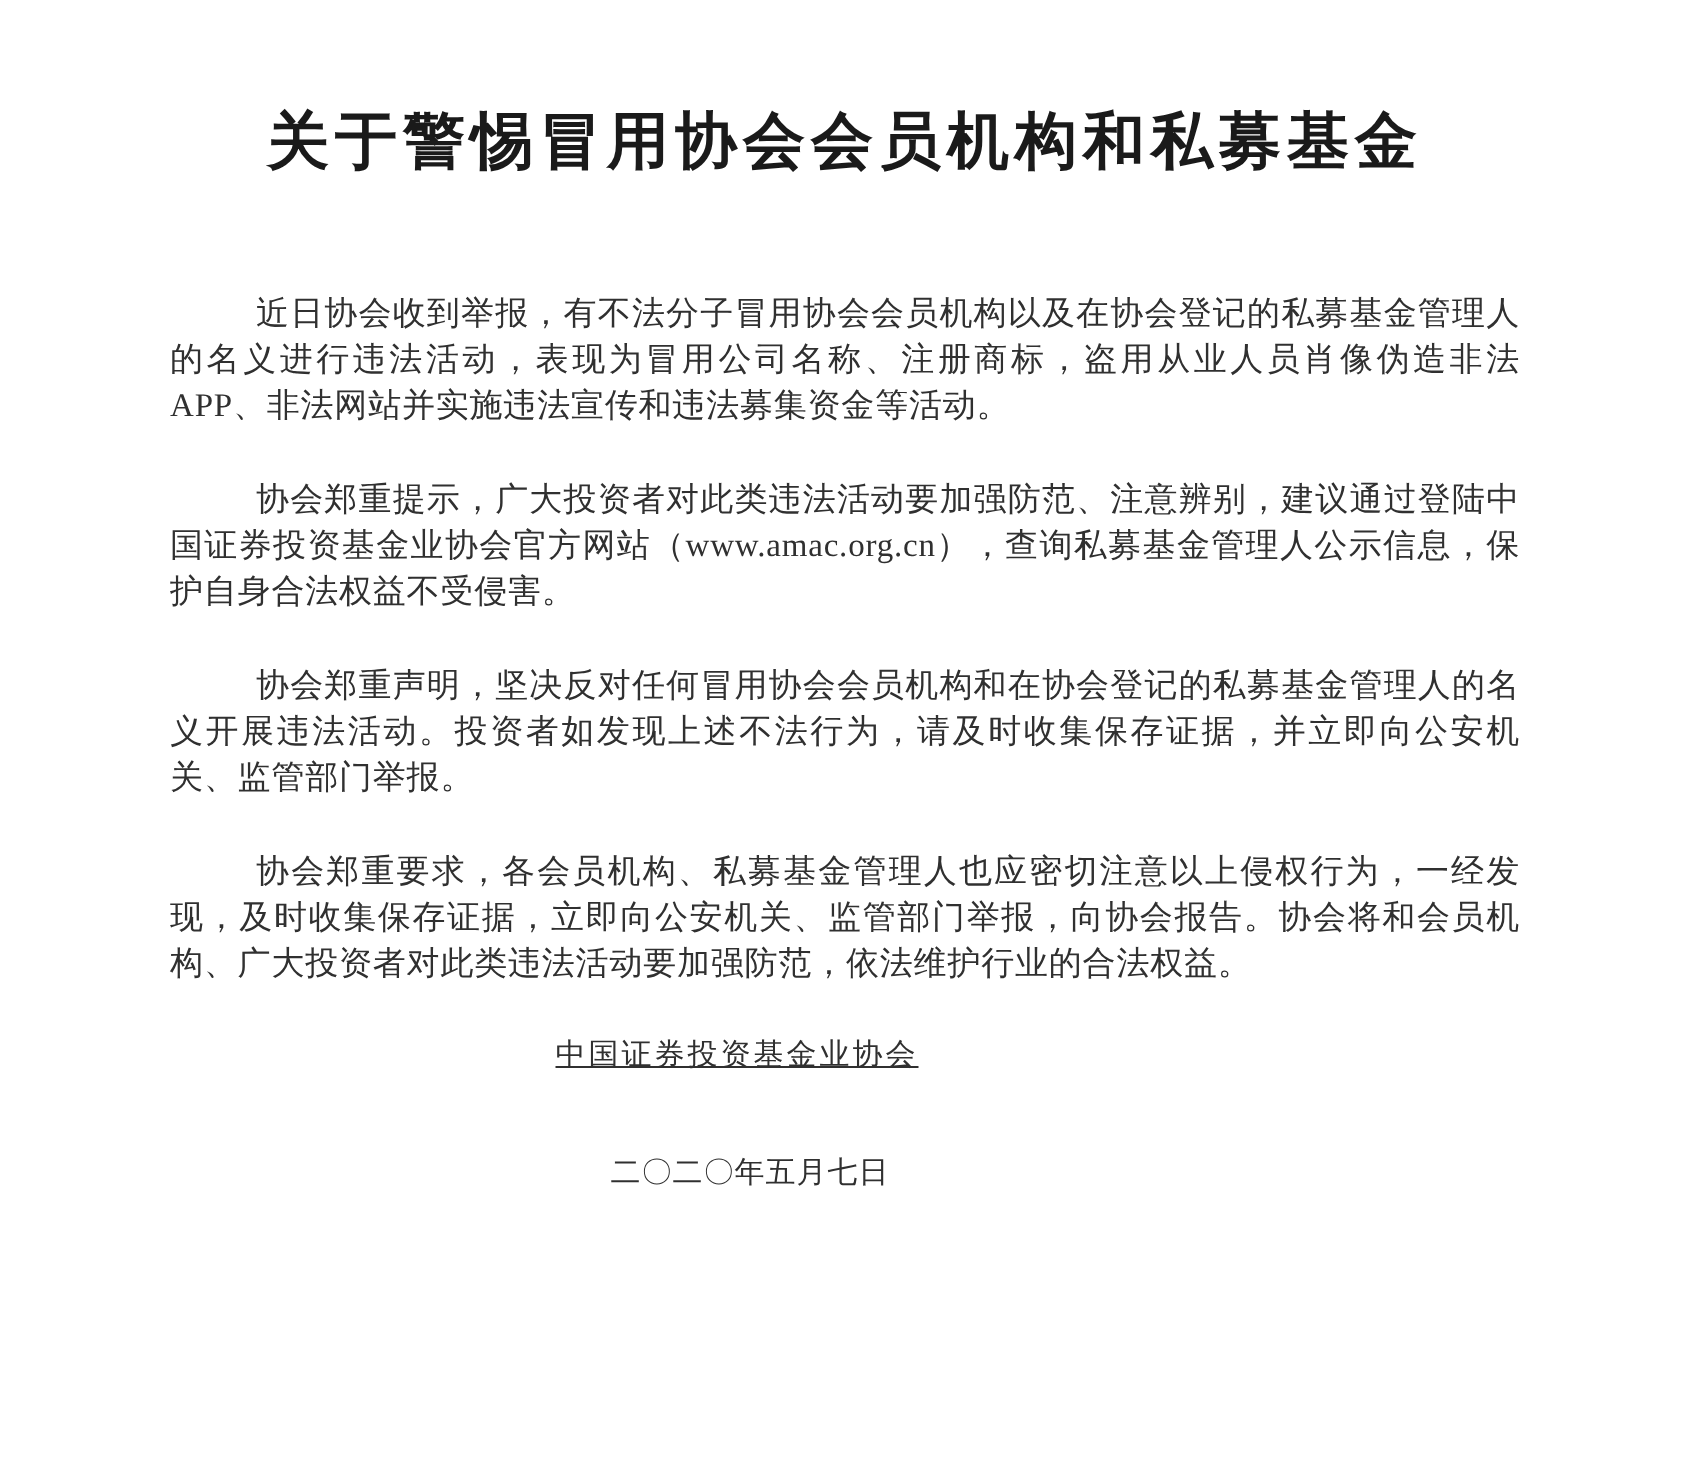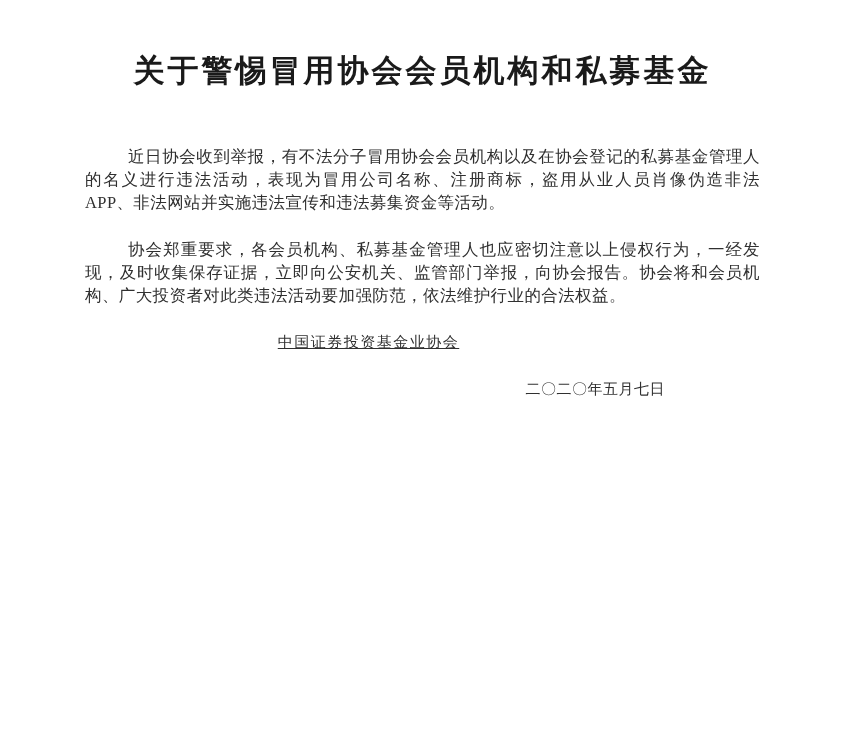--- a/index.html
+++ b/index.html
@@ -43,40 +43,42 @@
   .signature {
     text-align: center;
     padding-right: 108px;
     font-size: 15px;
     line-height: 23px;
     letter-spacing: 1.5px;
     white-space: nowrap;
     text-decoration: underline;
   }
   .date {
-    margin-top: 24px;
-    text-align: right;
+    margin-top: 36px;
+    text-align: center;
     padding-right: 95px;
     font-size: 15px;
     line-height: 23px;
     letter-spacing: 0.5px;
     white-space: nowrap;
   }
 </style>
 </head>
 <body>
 
 <div class="page">
 
   <h1 class="title">
     <span class="title-line">关于警惕冒用协会会员机构和私募基金</span>
   </h1>
 
   <div class="doc-body">
     <p>近日协会收到举报，有不法分子冒用协会会员机构以及在协会登记的私募基金管理人的名义进行违法活动，表现为冒用公司名称、注册商标，盗用从业人员肖像伪造非法 APP、非法网站并实施违法宣传和违法募集资金等活动。</p>
+    <p>协会郑重提示，广大投资者对此类违法活动要加强防范、注意辨别，建议通过登陆中国证券投资基金业协会官方网站（www.amac.org.cn），查询私募基金管理人公示信息，保护自身合法权益不受侵害。</p>
+    <p>协会郑重声明，坚决反对任何冒用协会会员机构和在协会登记的私募基金管理人的名义开展违法活动。投资者如发现上述不法行为，请及时收集保存证据，并立即向公安机关、监管部门举报。</p>
     <p>协会郑重要求，各会员机构、私募基金管理人也应密切注意以上侵权行为，一经发现，及时收集保存证据，立即向公安机关、监管部门举报，向协会报告。协会将和会员机构、广大投资者对此类违法活动要加强防范，依法维护行业的合法权益。</p>
   </div>
 
   <div class="signature">中国证券投资基金业协会</div>
 
   <div class="date">二〇二〇年五月七日</div>
 
 </div>
 
 </body></html>

